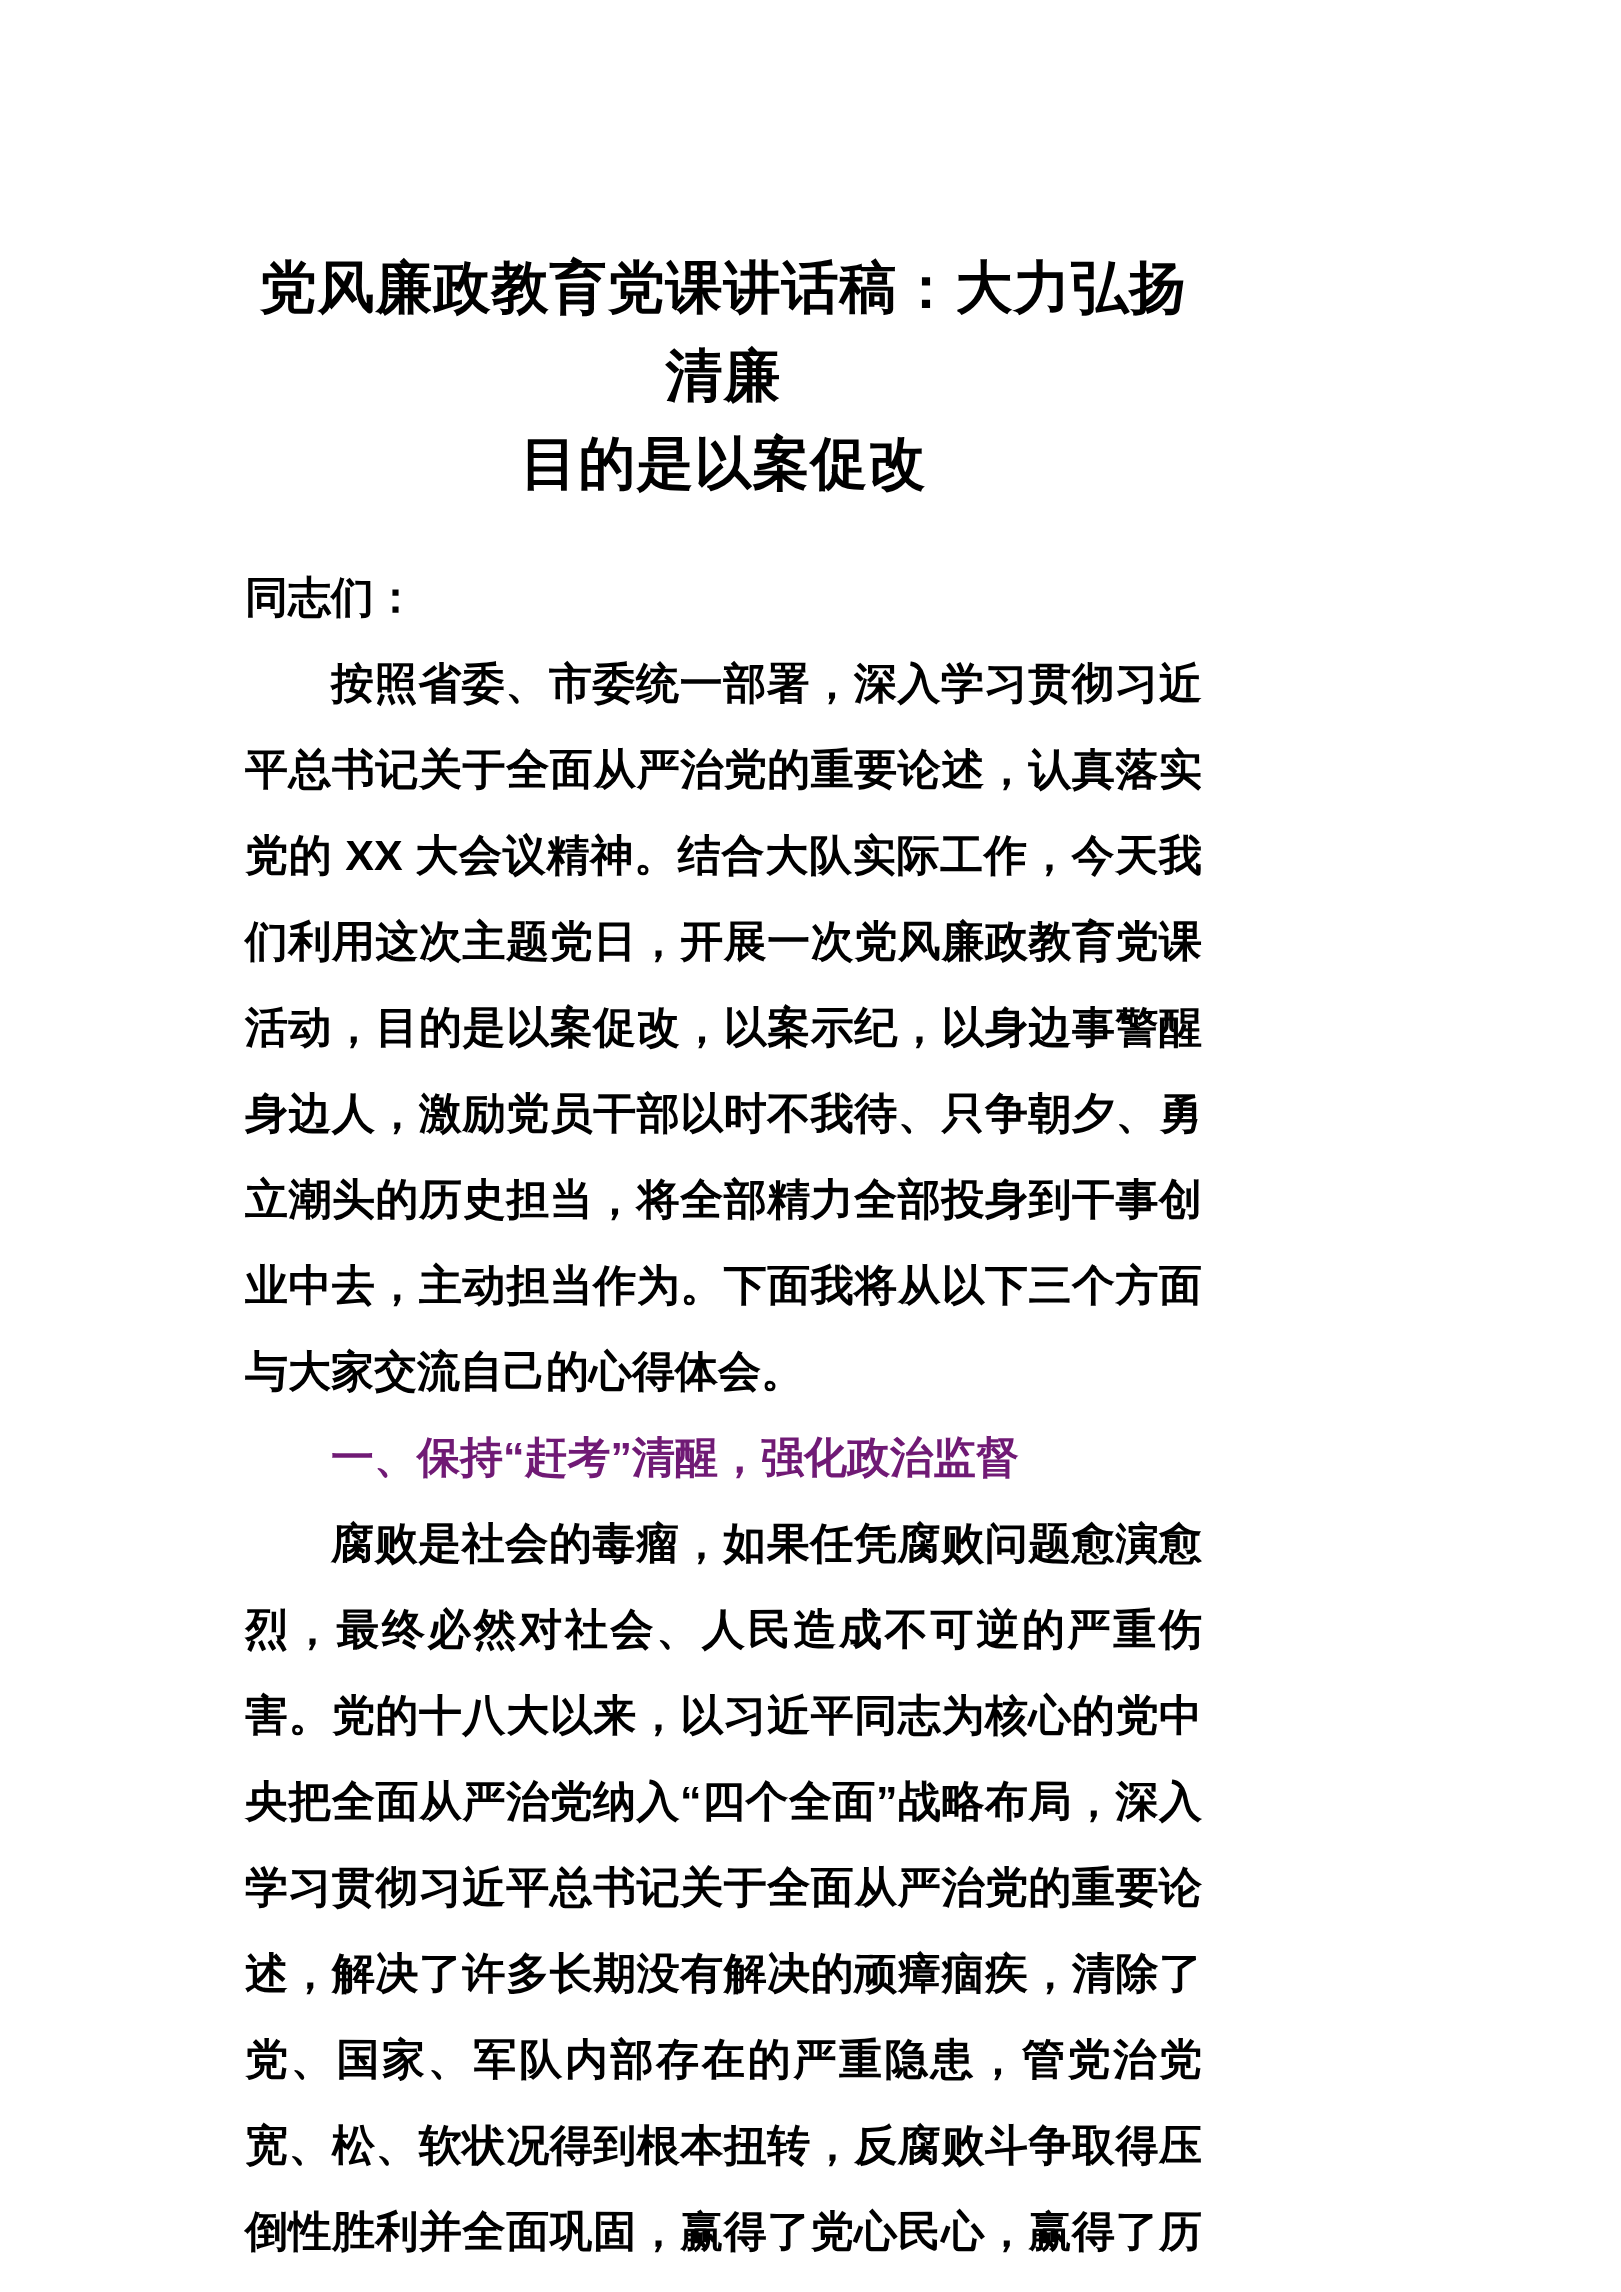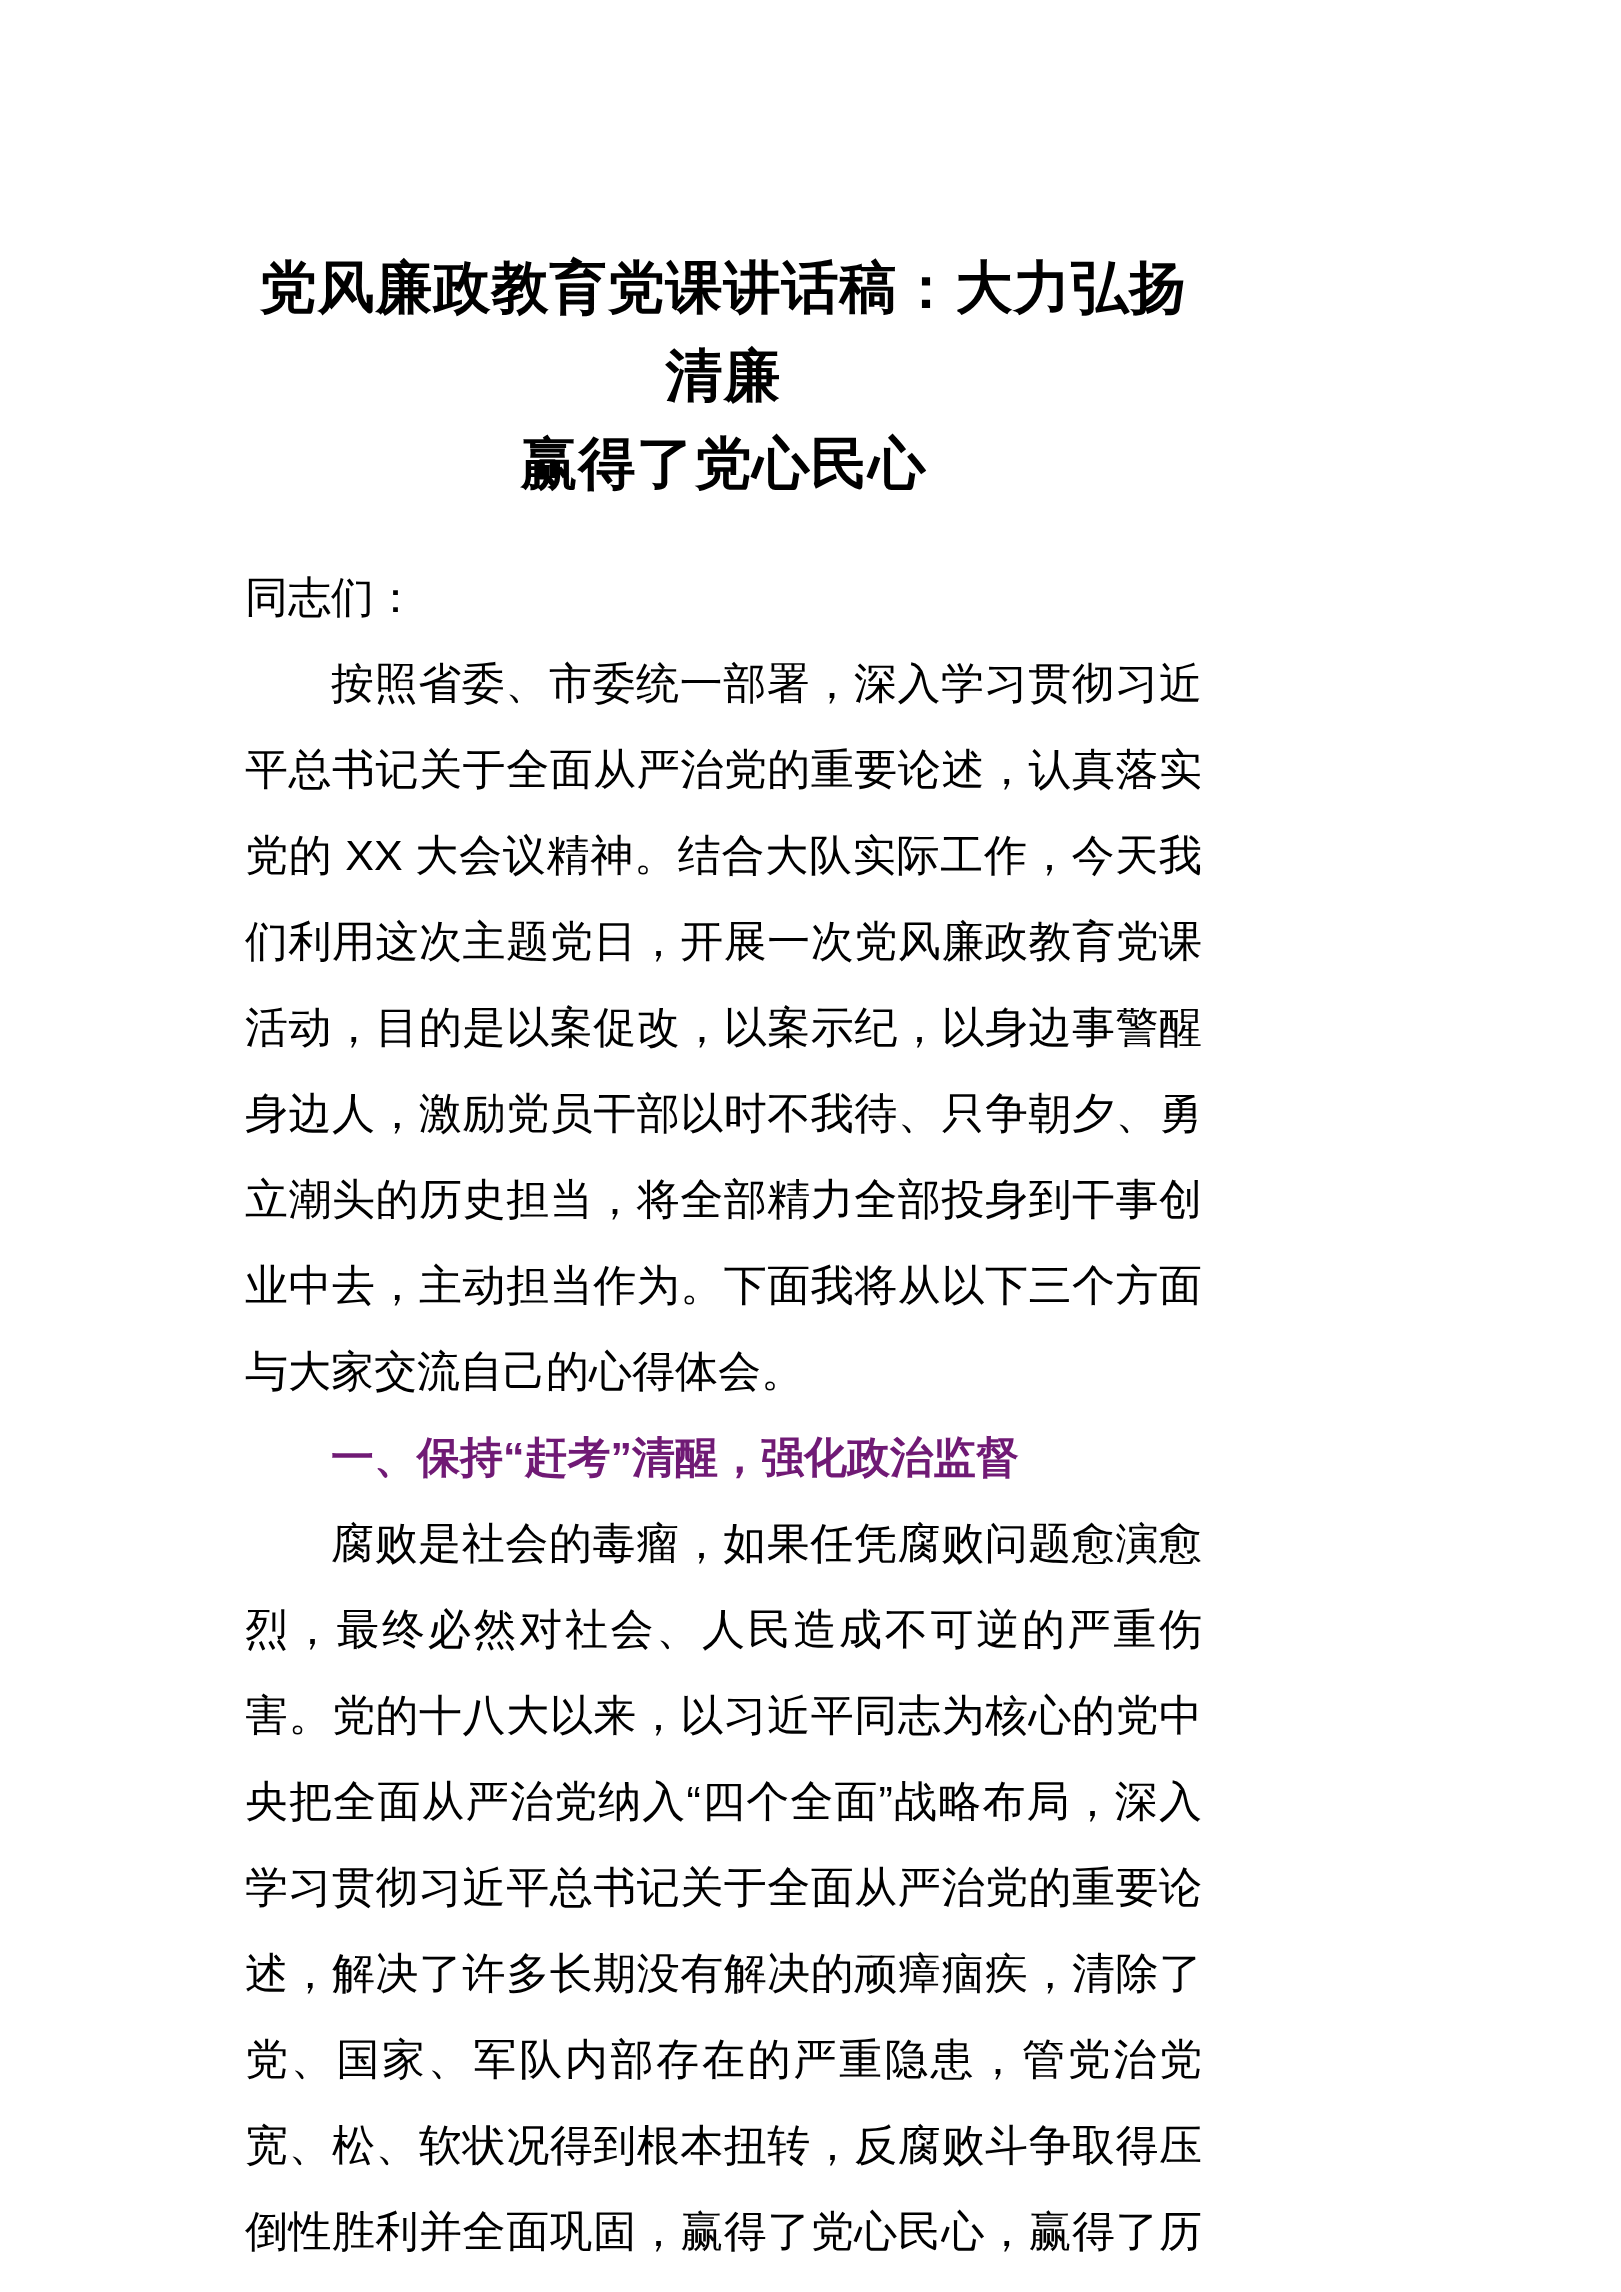--- a/index.html
+++ b/index.html
@@ -30,38 +30,39 @@
   }
   .doc-title .title-line {
     display: block;
   }
   .para {
     margin: 0;
     font-size: 43px;
     line-height: 86px;
     text-align: justify;
     word-break: break-all;
+    font-weight: bold;
   }
   .indent {
     text-indent: 86px;
   }
   .heading-red {
     color: #701a75;
     font-weight: bold;
   }
 </style>
 </head>
 <body>
 
 <div class="page">
   <div class="content">
 
     <h1 class="doc-title">
       <span class="title-line">党风廉政教育党课讲话稿：大力弘扬清廉</span>
-      <span class="title-line">赢得了党心民心</span>
+      <span class="title-line">目的是以案促改</span>
     </h1>
 
     <p class="para">同志们：</p>
 
     <p class="para indent">按照省委、市委统一部署，深入学习贯彻习近平总书记关于全面从严治党的重要论述，认真落实党的 XX 大会议精神。结合大队实际工作，今天我们利用这次主题党日，开展一次党风廉政教育党课活动，目的是以案促改，以案示纪，以身边事警醒身边人，激励党员干部以时不我待、只争朝夕、勇立潮头的历史担当，将全部精力全部投身到干事创业中去，主动担当作为。下面我将从以下三个方面与大家交流自己的心得体会。</p>
 
     <p class="para indent heading-red">一、保持“赶考”清醒，强化政治监督</p>
 
     <p class="para indent">腐败是社会的毒瘤，如果任凭腐败问题愈演愈烈，最终必然对社会、人民造成不可逆的严重伤害。党的十八大以来，以习近平同志为核心的党中央把全面从严治党纳入“四个全面”战略布局，深入学习贯彻习近平总书记关于全面从严治党的重要论述，解决了许多长期没有解决的顽瘴痼疾，清除了党、国家、军队内部存在的严重隐患，管党治党宽、松、软状况得到根本扭转，反腐败斗争取得压倒性胜利并全面巩固，赢得了党心民心，赢得了历史主动。</p>
 

